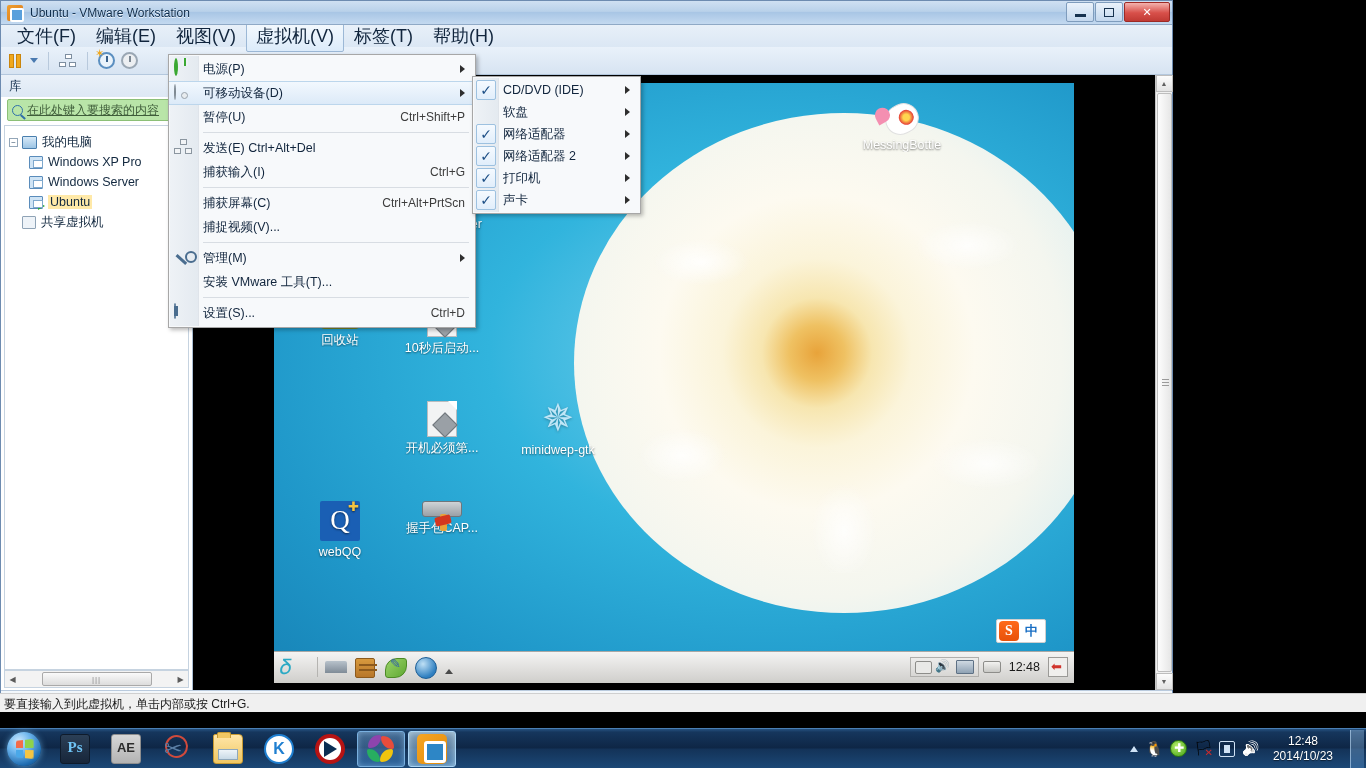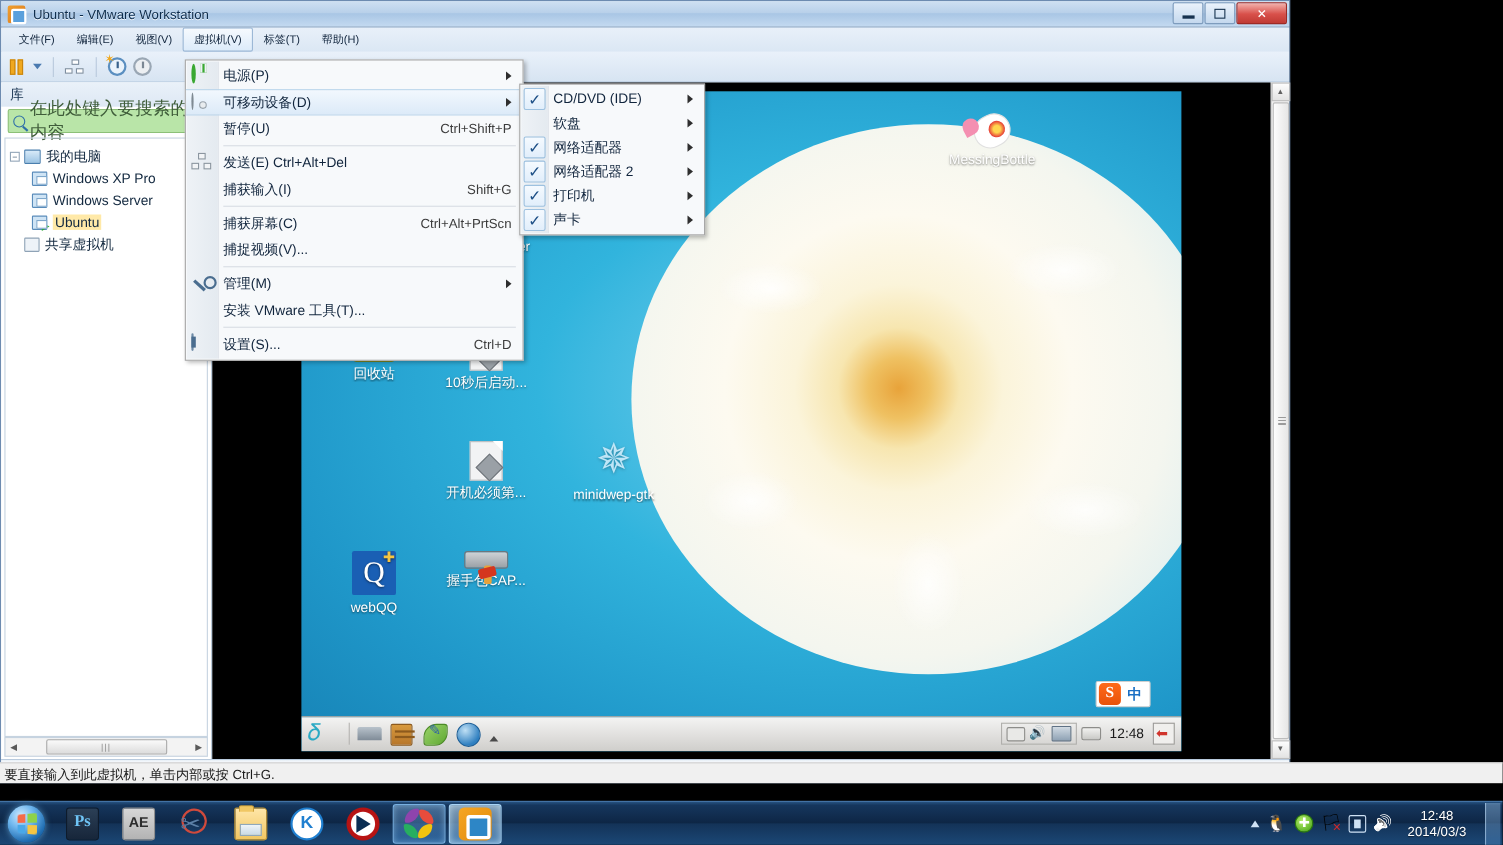--- a/index.html
+++ b/index.html
@@ -53,21 +53,21 @@
   }
   .wb-min { display:block; width:11px; height:3px; background:#17324f; margin-top:7px;}
   .wb-max { display:block; width:10px; height:9px; border:1.5px solid #17324f; }
 
   
   #menubar {
     height: 22px; display:flex; align-items:center; padding-left:6px;
     background: linear-gradient(to bottom,#e8f0f9,#dbe7f4);
   }
   #menubar .mitem {
-    padding: 3px 9px; font-size:10px; color:#11253d; cursor:default;
+    padding: 3px 9px; font-size:18px; color:#11253d; cursor:default;
     border:1px solid transparent; border-radius:2px;
   }
   #menubar .mitem.active {
     background: linear-gradient(to bottom,#f6fafe,#dcebfa);
     border:1px solid #9cb8d6;
   }
 
   
   #toolbar {
     height: 28px; display:flex; align-items:center; padding-left:8px; gap:6px;
@@ -104,21 +104,21 @@
   #library .lib-search {
     margin: 2px 6px 4px 6px; height:22px;
     background:#b9e5a8; border:1px solid #8cc077; border-radius:2px;
     display:flex; align-items:center; padding:0 4px;
   }
   .mag {
     width:11px;height:11px;border:1.6px solid #2f6fa8;border-radius:50%;
     position:relative; flex:none; margin-right:4px;
   }
   .mag::after{content:'';position:absolute;right:-4px;bottom:-3px;width:6px;height:1.8px;background:#2f6fa8;transform:rotate(42deg);}
-  #library .lib-search span { font-size:16px; color:#3f5d3a; }
+  #library .lib-search span { font-size:12px; color:#3f5d3a;text-decoration:underline; }
   #lib-tree { flex:1; border:1px solid #c6d3e0; margin:0 3px; padding:6px 4px; font-size:12.5px; overflow:hidden; position:relative;}
   .tnode { display:flex; align-items:center; height:20px; color:#12283f; white-space:nowrap;}
   .tnode .expander {
     width:9px;height:9px;border:1px solid #93a6b8;background:#fff;
     margin-right:4px; font-size:8px; line-height:7px; text-align:center; color:#3b566f; flex:none;
   }
   .tnode .spacer { width:13px; flex:none; }
   .tnode .indent { width:20px; flex:none; }
   .ico-pc { width:15px;height:13px;margin-right:5px;flex:none;position:relative;
     background: linear-gradient(to bottom,#d8eaf8,#9cc4e4); border:1px solid #4a7fae; border-radius:1px;}
@@ -639,21 +639,21 @@
 
     <div class="msep"></div>
 
     <div class="mrow">
       <span class="micon"><span class="mi-unity"><i></i><i></i><i></i></span></span>
       <span class="mlabel">发送(E) Ctrl+Alt+Del</span>
     </div>
 
     <div class="mrow">
       <span class="mlabel">捕获输入(I)</span>
-      <span class="maccel">Shift+G</span>
+      <span class="maccel">Ctrl+G</span>
     </div>
 
     <div class="msep"></div>
 
 
     <div class="mrow">
       <span class="mlabel">捕获屏幕(C)</span>
       <span class="maccel">Ctrl+Alt+PrtScn</span>
     </div>
 
@@ -761,17 +761,17 @@
 
   <div id="win-tray">
     <div class="trcaret"></div>
     <div class="wtr wtr-qq"></div>
     <div class="wtr wtr-shield"></div>
     <div class="wtr wtr-net"></div>
     <div class="wtr wtr-plug"></div>
     <div class="wtr wtr-vol"></div>
     <div id="win-clock">
       <div>12:48</div>
-      <div>2014/03/3</div>
+      <div>2014/10/23</div>
     </div>
     <div id="show-desktop"></div>
   </div>
 </div>
 
 </body></html>

